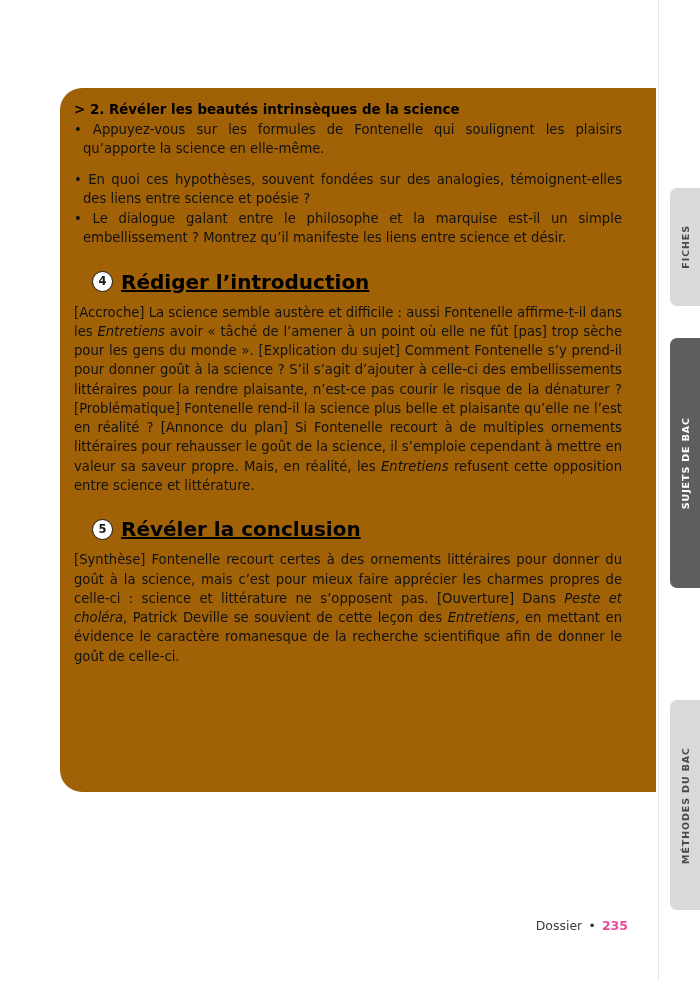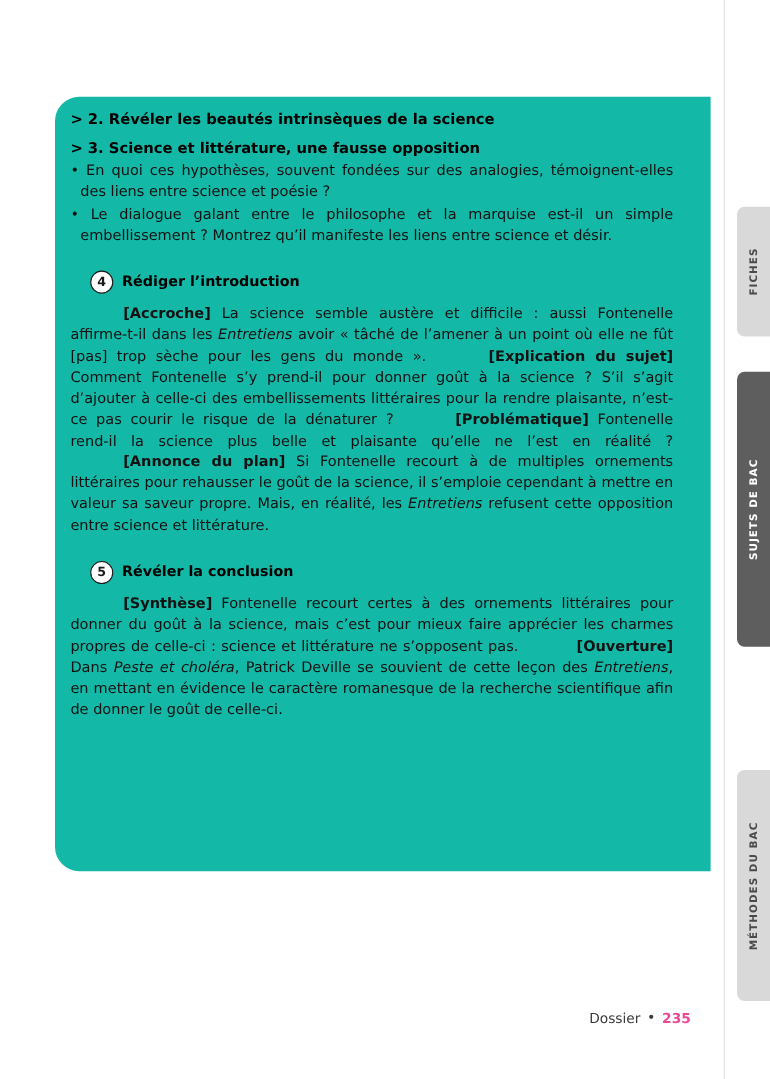--- a/index.html
+++ b/index.html
@@ -69,25 +69,25 @@
     right: 41px;
     top: 0;
     width: 1px;
     height: 981px;
     background: #e2e2e2;
   }
 
   
   .panel {
     position: absolute;
-    left: 50px;
+    left: 60px;
     top: 88px;
     width: 596px;
     min-height: 704px;
-    background: #14b8a6;
+    background: #a16207;
     border-top-left-radius: 22px;
     border-bottom-left-radius: 22px;
     box-sizing: border-box;
     padding: 14px 34px 26px 14px;
   }
 
   .body-text {
     font-size: 13.2px;
     line-height: 1.46;
     text-align: justify;
@@ -102,21 +102,21 @@
   }
   .block {
     margin-bottom: 11px;
   }
   .bullet {
     margin: 0 0 1px 0;
     text-indent: -9px;
     padding-left: 9px;
   }
   .it { font-style: italic; }
-  .bd { font-weight: bold; margin-left: 48px; }
+  .bd { font-weight: normal; }
 
   
   .step {
     display: flex;
     align-items: center;
     gap: 8px;
     margin: 22px 0 9px 18px;
   }
   .step-num {
     width: 19px;
@@ -127,23 +127,24 @@
     color: #1a1a1a;
     font-size: 11.5px;
     font-weight: bold;
     display: flex;
     align-items: center;
     justify-content: center;
     flex: none;
     line-height: 1;
   }
   .step-title {
-    font-size: 13px;
+    font-size: 20px;
     font-weight: bold;
     color: #000000;
+    text-decoration: underline;
   }
   .step-body {
     margin: 0 0 4px 0;
   }
 
   
   .footer {
     position: absolute;
     right: 72px;
     bottom: 48px;
@@ -165,24 +166,26 @@
 </style>
 </head>
 <body>
 
 <div class="page">
 
   <div class="panel">
 
     <div class="block">
       <h3 class="sub-head">&gt; 2. Révéler les beautés intrinsèques de la science</h3>
+      <p class="body-text bullet">
+        • Appuyez-vous sur les formules de Fontenelle qui soulignent les plaisirs qu’apporte la science en elle-même.
+      </p>
     </div>
 
     <div class="block">
-      <h3 class="sub-head">&gt; 3. Science et littérature, une fausse opposition</h3>
       <p class="body-text bullet">
         • En quoi ces hypothèses, souvent fondées sur des analogies, témoignent-elles des liens entre science et poésie ?
       </p>
       <p class="body-text bullet">
         • Le dialogue galant entre le philosophe et la marquise est-il un simple embellissement ? Montrez qu’il manifeste les liens entre science et désir.
       </p>
     </div>
 
     <div class="step">
       <span class="step-num">4</span>

